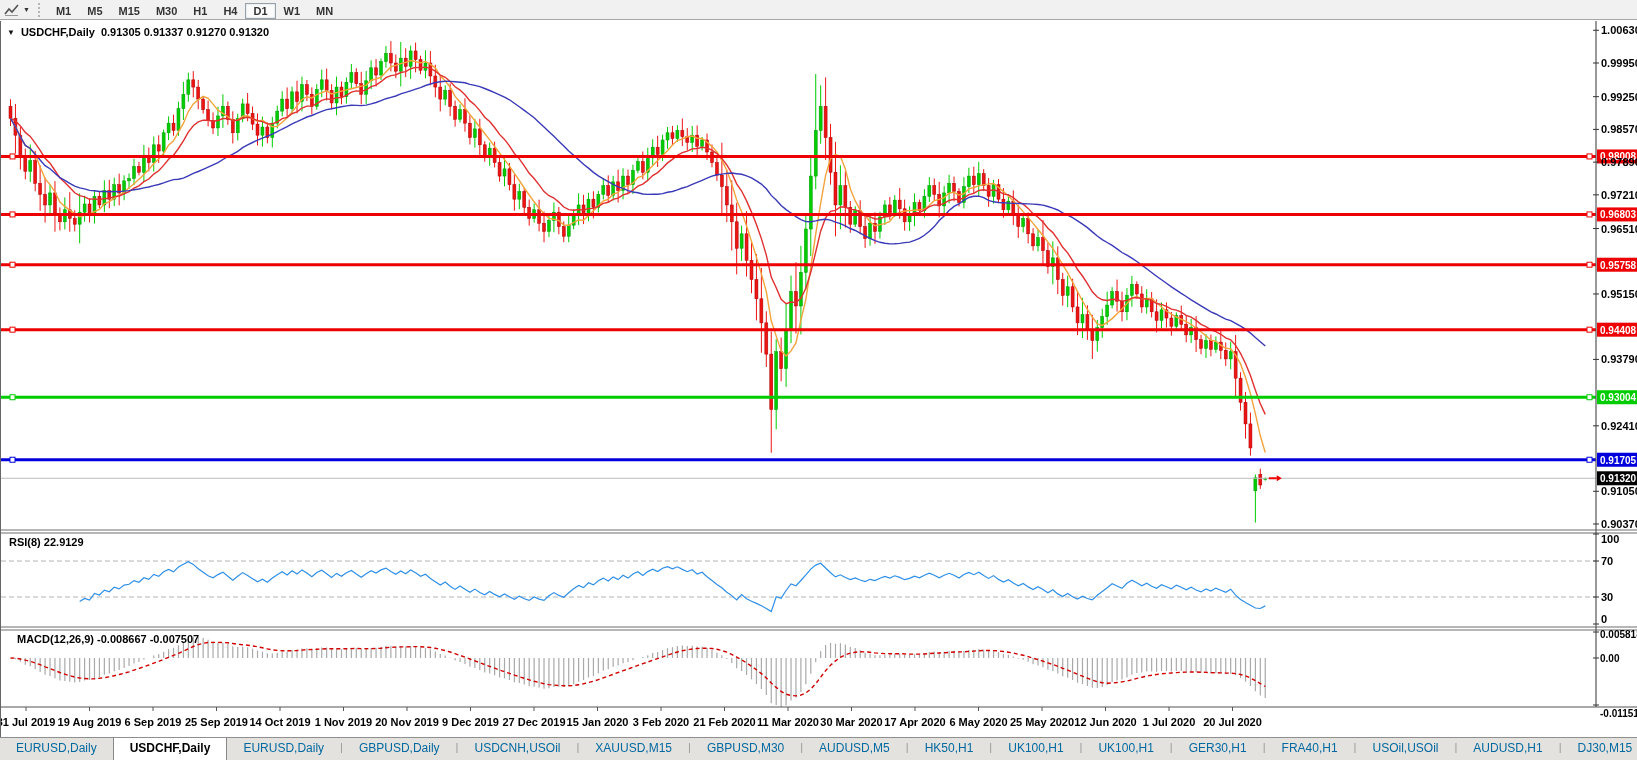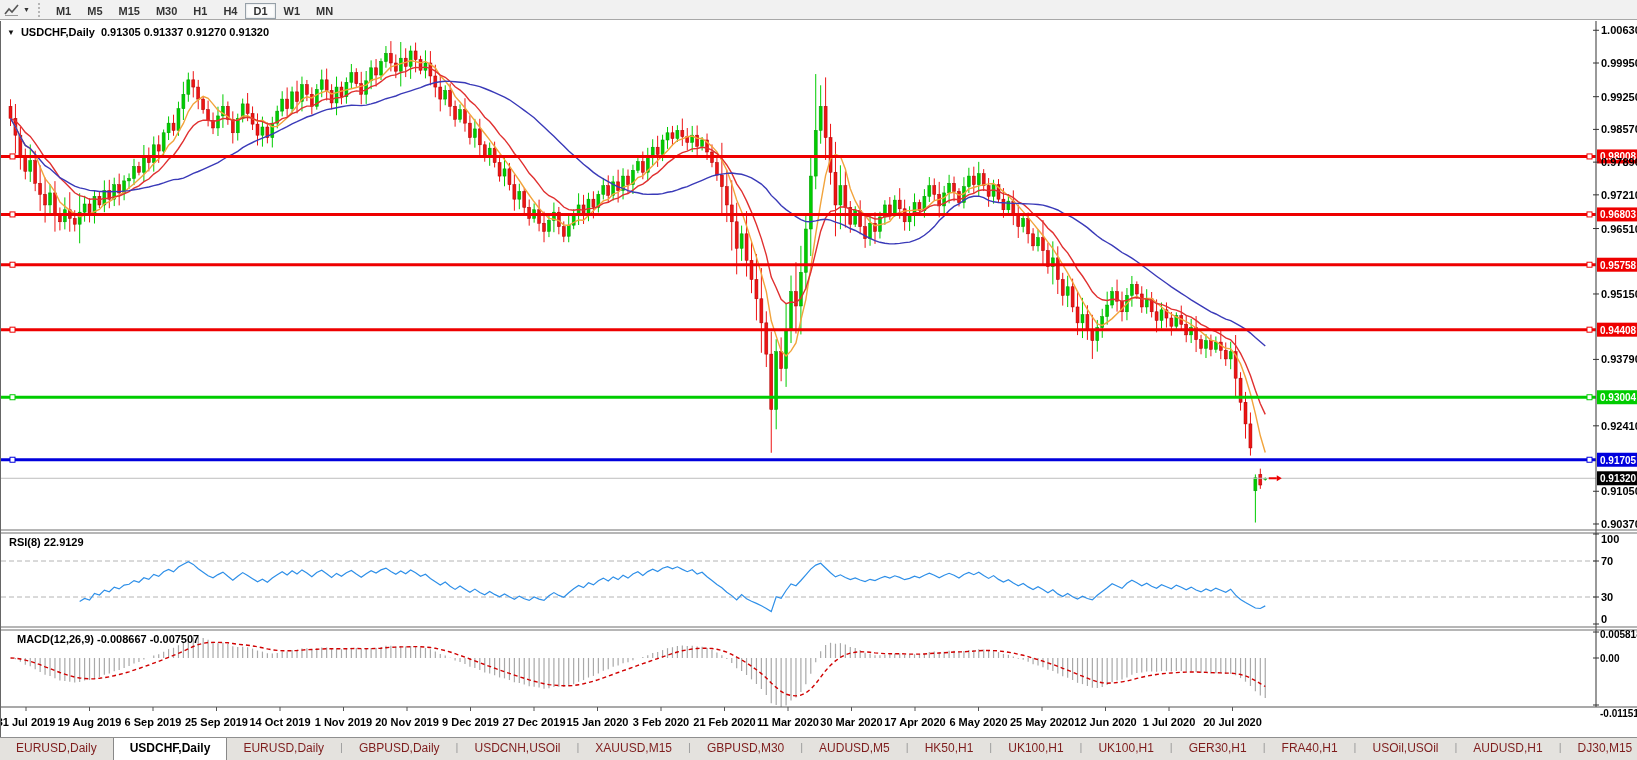--- a/index.html
+++ b/index.html
@@ -19,21 +19,21 @@
   #chartsvg{position:absolute;left:0;top:0;}
   .overlay{position:absolute;font-size:11px;font-weight:700;color:#000;white-space:nowrap;pointer-events:none;}
   #title-row{left:6px;top:5px;display:flex;align-items:center;gap:6px;}
   #title-caret{font-size:8px;color:#111;}
   svg text{font-family:"Liberation Sans",sans-serif;font-size:11px;font-weight:700;fill:#000;}
   svg text.badge-t{font-size:10px;font-weight:700;fill:#fff;}
   svg text.small-t{font-size:10px;}
   
   #tabbar{position:absolute;left:0;top:737px;width:1637px;height:23px;background:#e4e2de;
     border-top:1px solid #8f8f8f;display:flex;align-items:stretch;box-sizing:border-box;}
-  .tab{font-size:12px;color:#7f1d1d;padding:3px 16px 0 16px;cursor:default;white-space:nowrap;}
+  .tab{font-size:12px;color:#0369a1;padding:3px 16px 0 16px;cursor:default;white-space:nowrap;}
   .tab.active{background:#fff;color:#000;font-weight:700;border-left:1px solid #888;border-right:1px solid #888;margin-top:0;}
   .tab-sep{color:#9a9a9a;padding-top:3px;font-size:11px;}
 </style>
 </head>
 <body>
 
 <div id="app">
 
   <div id="toolbar">
     <span class="tool-icon">

